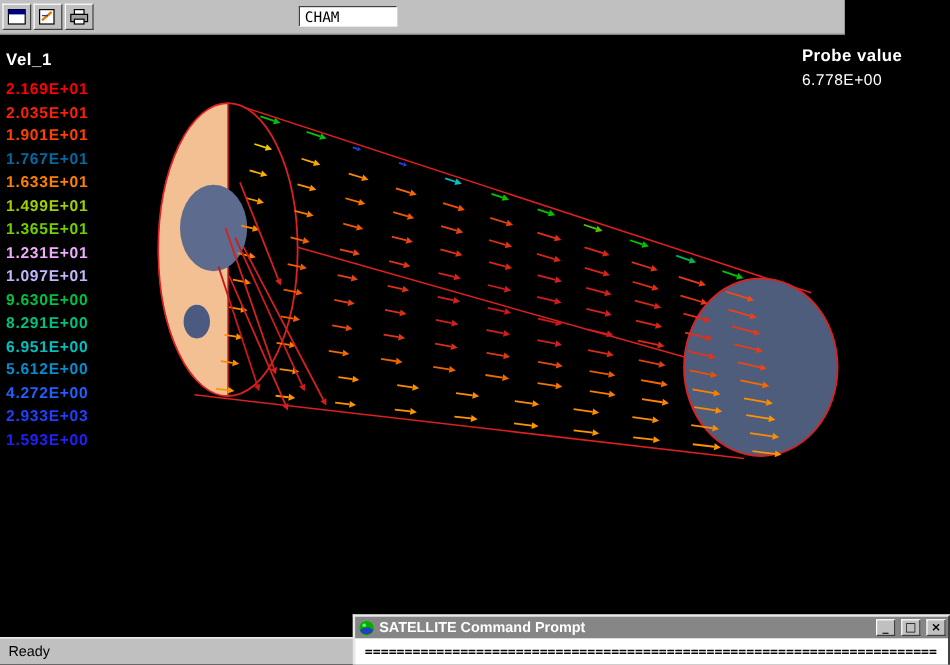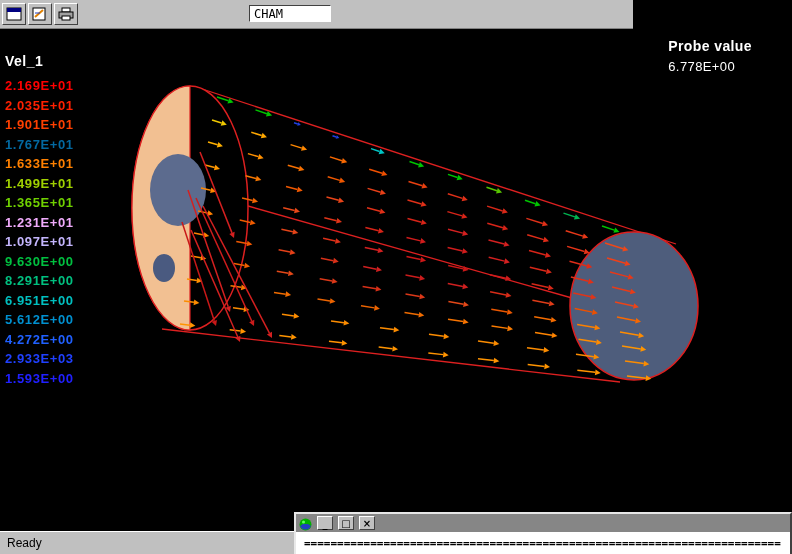--- a/index.html
+++ b/index.html
@@ -1,35 +1,35 @@
 <!DOCTYPE html>
 <html><head>
 <meta charset="utf-8">
 <style>
   html,body{margin:0;padding:0;background:#555;}
   .screen{position:relative;width:792px;height:554px;background:#000;overflow:hidden;
           font-family:"Liberation Sans",sans-serif;-webkit-font-smoothing:none;}
 
   
-  .toolbar{position:absolute;top:0;left:0;width:633px;height:28px;background:#c0c0c0;
+  .toolbar{position:absolute;top:0;left:0;width:704px;height:28px;background:#c0c0c0;
            border-bottom:1px solid #808080;z-index:6;}
   .tb-btn{position:absolute;top:3px;width:24px;height:22px;background:#c0c0c0;
           border:1px solid;border-color:#ffffff #404040 #404040 #ffffff;padding:1px;cursor:pointer;}
   .tb-btn svg{display:block;margin:auto;}
   .field{position:absolute;top:5px;height:17px;background:#fff;color:#000;
          border:1px solid;border-color:#404040 #ffffff #ffffff #404040;
          font:12px "DejaVu Sans Mono",monospace;padding:0 4px;box-sizing:border-box;}
   .field-cham{left:249px;width:82px;}
   .field-domain{left:349px;width:148px;}
 
   
   .viewport{position:absolute;top:28px;left:0;width:792px;height:503px;background:#000;}
   #scene-svg{position:absolute;left:0;top:0;width:792px;height:503px;}
 
-  .legend{position:absolute;left:5px;top:25px;z-index:2;text-decoration:underline;}
+  .legend{position:absolute;left:5px;top:13px;z-index:2;text-decoration:underline;}
   .legend-title{color:#ffffff;font:bold 14px "Liberation Sans",sans-serif;margin-bottom:7px;letter-spacing:.5px;}
   .legend-row{font:bold 13px "Liberation Sans",sans-serif;line-height:19.5px;letter-spacing:.6px;white-space:nowrap;text-align:center;}
 
   .probe{position:absolute;right:40px;top:10px;color:#ffffff;text-align:left;z-index:2;}
   .probe-label{font:bold 14px "Liberation Sans",sans-serif;letter-spacing:.4px;}
   .probe-value{font:13px "Liberation Sans",sans-serif;margin-top:5px;letter-spacing:.4px;}
 
   
   .statusbar{position:absolute;left:0;top:531px;width:792px;height:23px;background:#c0c0c0;
              border-top:1px solid #ffffff;box-sizing:border-box;color:#000;
@@ -386,20 +386,21 @@
 
   <div class="cmd-window">
     <div class="cmd-titlebar">
       <span class="cmd-icon">
         <svg width="13" height="13">
             <circle cx="6.5" cy="6.5" r="6" fill="#00b000"></circle>
             <path d="M1 8 A6 6 0 0 0 12 8 L9 6 L4 6 Z" fill="#2040c0"></path>
             <circle cx="4.5" cy="4" r="1.5" fill="#60ff60"></circle>
           </svg>
       </span>
+      <span class="cmd-title">SATELLITE Command Prompt</span>
       <button class="cmd-btn">_</button>
       <button class="cmd-btn">□</button>
       <button class="cmd-btn">×</button>
     </div>
     <div class="cmd-content">
       <span>========================================================================</span>
     </div>
   </div>
 
 </div>

